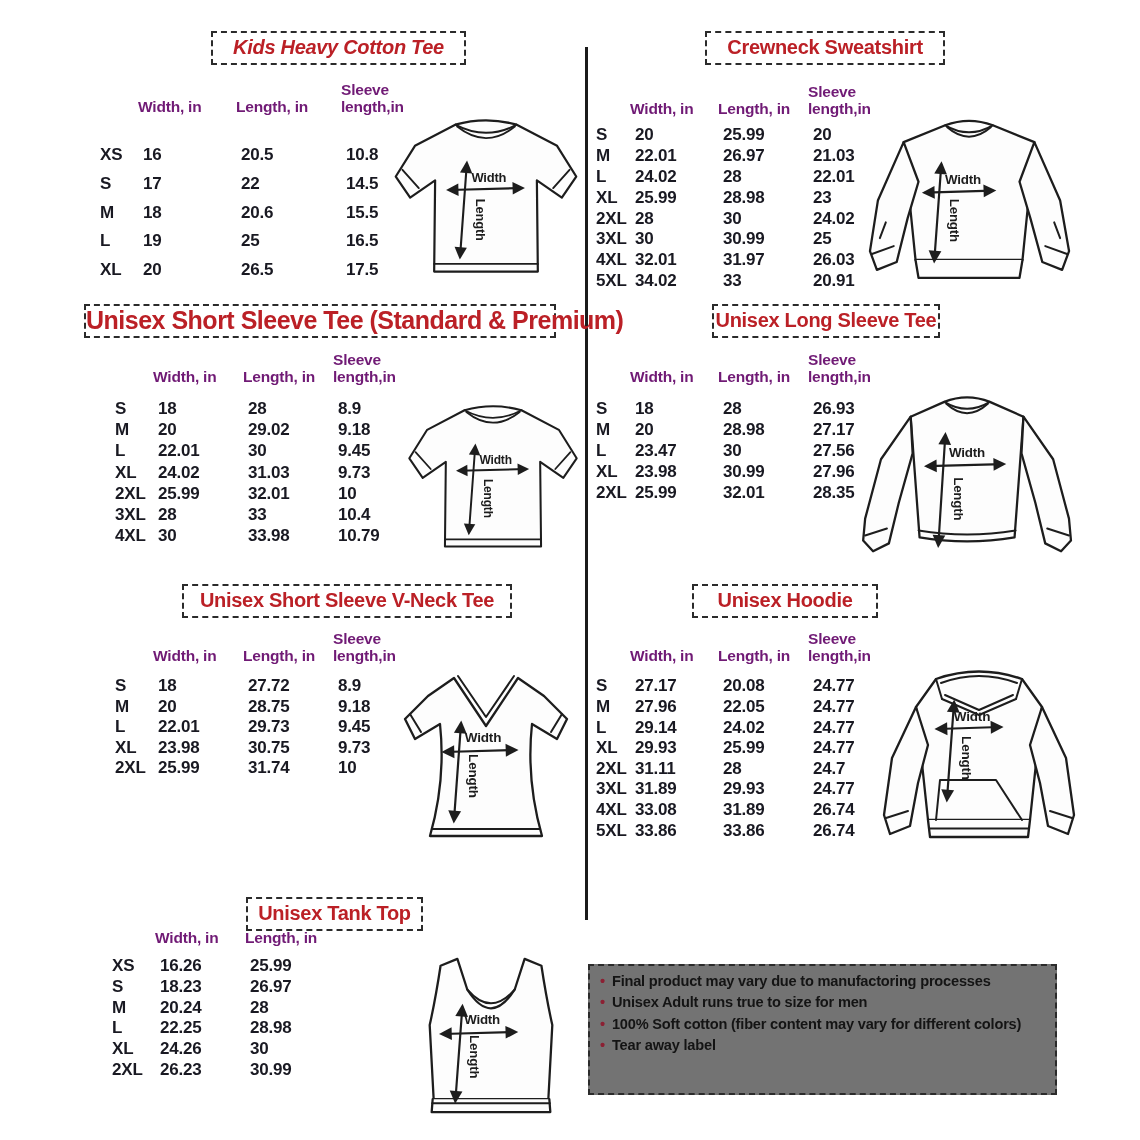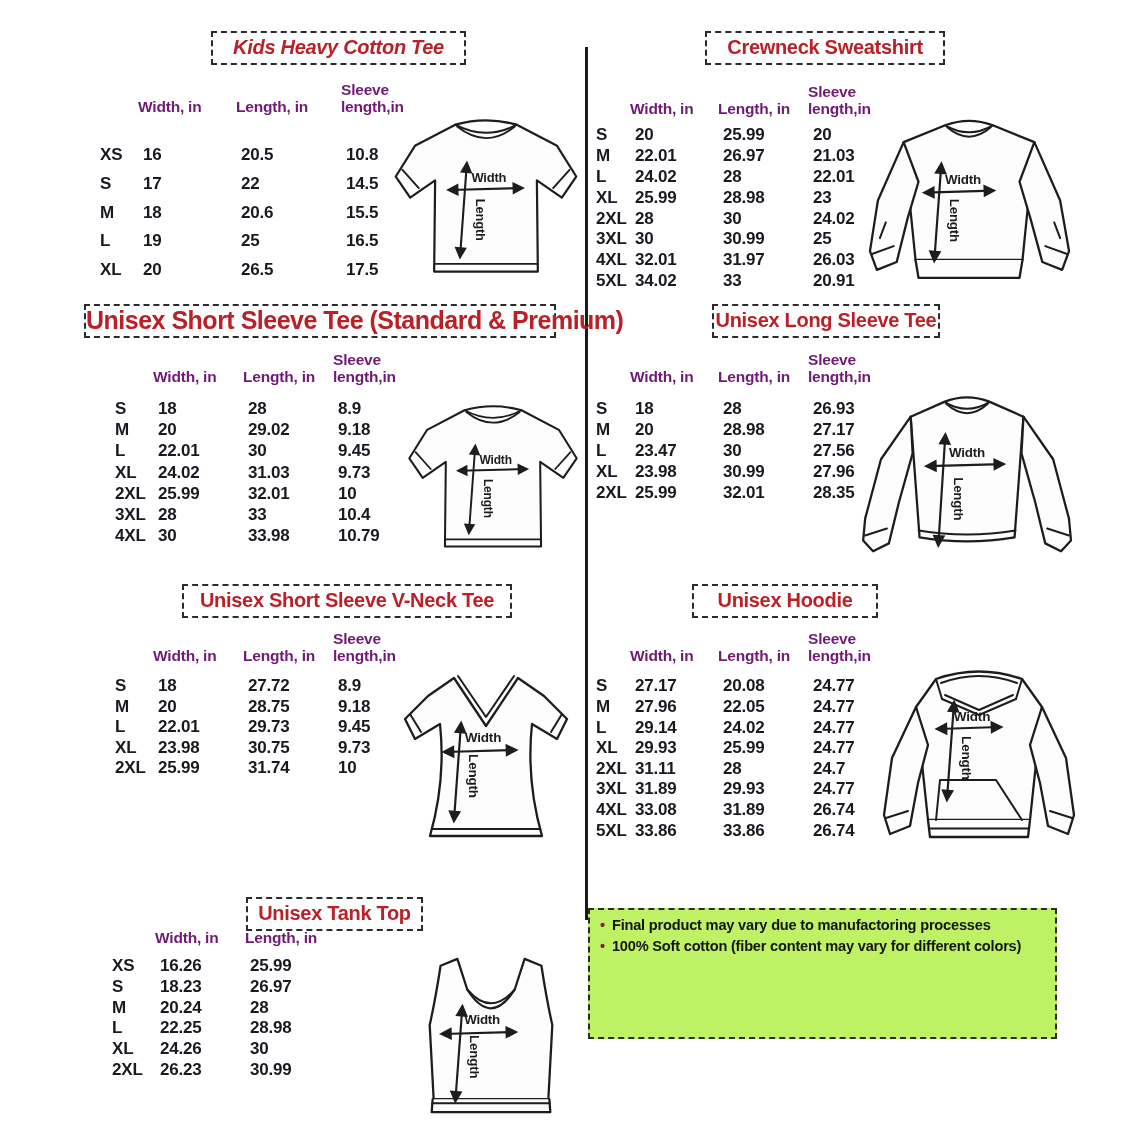--- a/index.html
+++ b/index.html
@@ -32,22 +32,22 @@
   .t-hood{left:596px;top:630px;}  .t-hood th{height:34px;padding-bottom:12px;} .t-hood td{height:20.6px;}
   .t-tank{left:112px;top:912px;}  .t-tank th{height:34px;padding-bottom:10px;} .t-tank td{height:20.7px;}
   
   svg.garment{position:absolute;overflow:visible;}
   .cloth{fill:#fdfdfd;stroke:#1d1d1d;stroke-width:2.3;stroke-linejoin:round;stroke-linecap:round;}
   .line{fill:none;stroke:#1d1d1d;stroke-width:2;stroke-linejoin:round;stroke-linecap:round;}
   .arrow{stroke:#1d1d1d;stroke-width:2.2;stroke-linecap:round;}
   .alabel{font-size:13.5px;font-weight:bold;fill:#1d1d1d;letter-spacing:-0.2px;}
   
   .notes-box{
-    position:absolute;left:588px;top:908px;width:469px;height:131px;box-sizing:border-box;
-    border:2px dashed #2b2b2b;background:#bef264;padding:5px 8px 0 10px;
+    position:absolute;left:588px;top:964px;width:469px;height:131px;box-sizing:border-box;
+    border:2px dashed #2b2b2b;background:#737373;padding:5px 8px 0 10px;
   }
   .notes-box ul{margin:0;padding:0;list-style:none;}
   .notes-box li{
     font-size:14.6px;font-weight:bold;color:#141414;line-height:21.3px;
     white-space:nowrap;letter-spacing:-0.2px;
   }
   .notes-box li::before{content:"•";color:#8c2033;margin-right:7px;}
 </style>
 </head>
 <body>
@@ -554,15 +554,17 @@
   <path class="line" d="M19.5,161 L138.5,161"></path>
   <line class="arrow" x1="30" y1="91" x2="103" y2="89" marker-start="url(#ah)" marker-end="url(#ah)"></line>
   <line class="arrow" x1="50" y1="64" x2="43" y2="158" marker-start="url(#ah)" marker-end="url(#ah)"></line>
   <text class="alabel" x="70" y="81" text-anchor="middle">Width</text>
   <text class="alabel" x="58" y="114" text-anchor="middle" transform="rotate(90 58 114)">Length</text>
 </svg>
 
 <div class="notes-box">
   <ul>
       <li>Final product may vary due to manufactoring processes</li>
+      <li>Unisex Adult runs true to size for men</li>
       <li>100% Soft cotton (fiber content may vary for different colors)</li>
+      <li>Tear away label</li>
     </ul>
 </div>
 
 </body></html>

